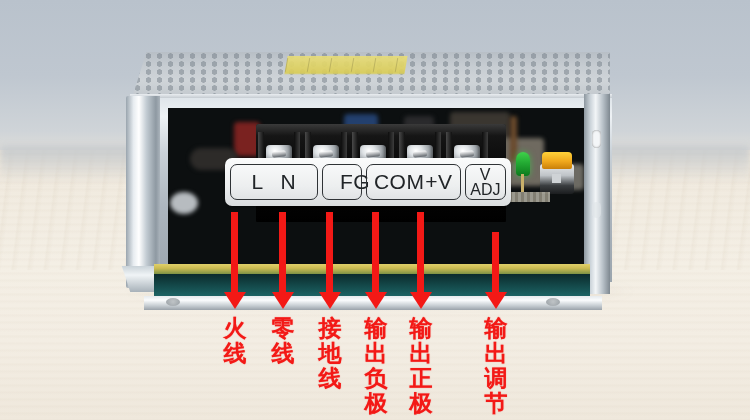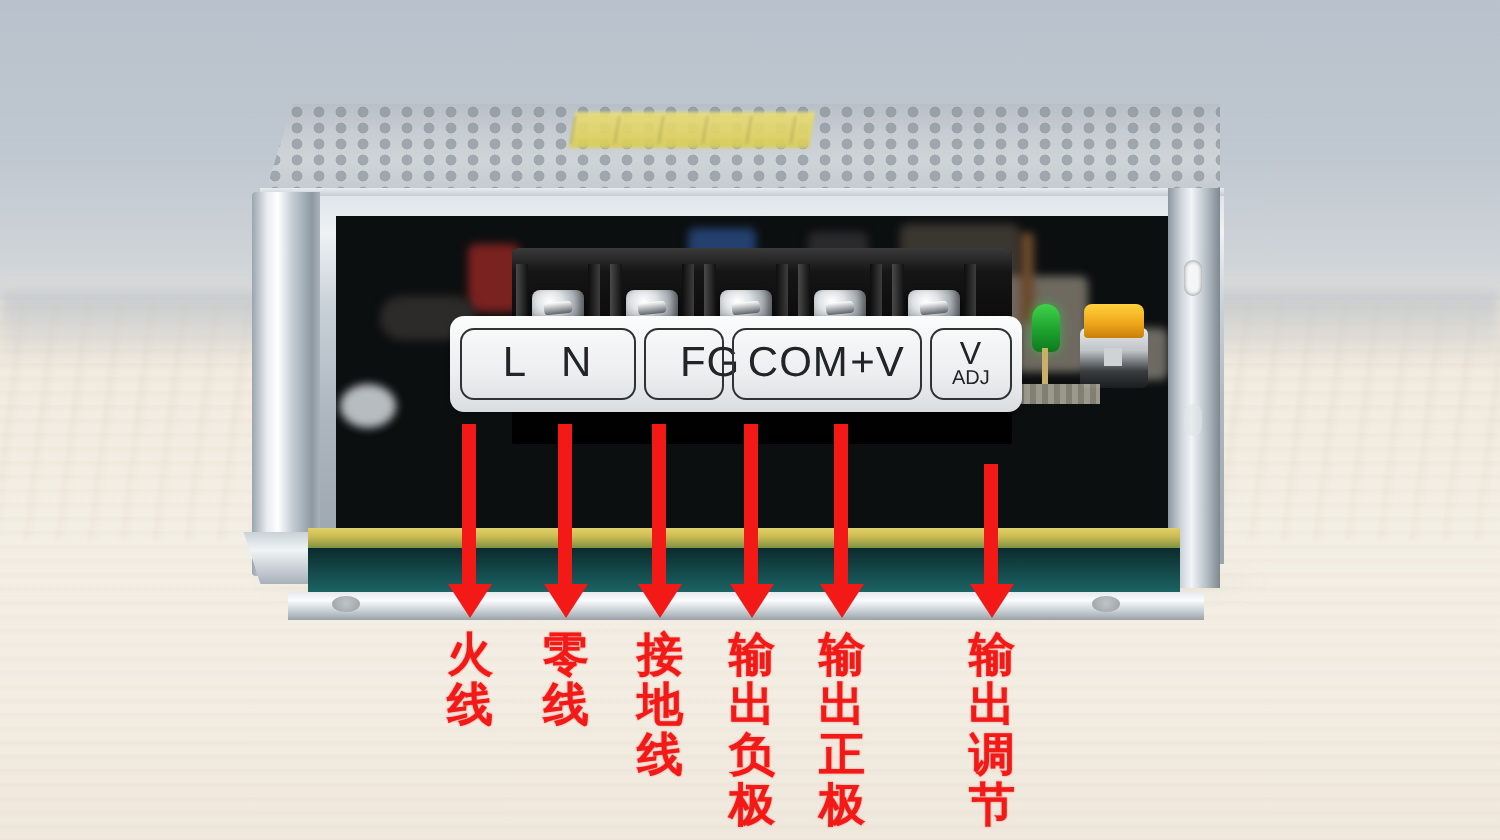--- a/index.html
+++ b/index.html
@@ -174,21 +174,21 @@
   .lbox{
     border:1.6px solid #2f3336;border-radius:7px;height:36px;
     display:flex;align-items:center;justify-content:center;box-sizing:border-box;
     color:#212528;font-size:21px;letter-spacing:.5px;
   }
   .lbox.ln{width:92px;justify-content:space-around;padding:0 12px;}
   .lbox.fg{width:40px;padding-left:27px;}
   .lbox.comv{width:101px;justify-content:space-around;padding:0 7px;}
   .lbox.vadj{width:44px;flex-direction:column;line-height:.95;font-size:15px;}
   .lbox.vadj .v{font-size:16px;}
-  .lbox.vadj .adj{font-size:10px;letter-spacing:0;}
+  .lbox.vadj .adj{font-size:16px;letter-spacing:0;}
 
   
   .pcb{
     position:absolute;left:36px;top:212px;width:436px;height:11px;
     background:linear-gradient(to bottom,#e0d06a 0%,#cdbc52 38%,#9aa24a 72%,#6f8a42 100%);
   }
   .pcb-shadow{
     position:absolute;left:36px;top:222px;width:436px;height:26px;
     background:linear-gradient(to bottom,#0b2b2c 0%,#14494a 45%,#1b6061 80%,#2a7173 100%);
   }

